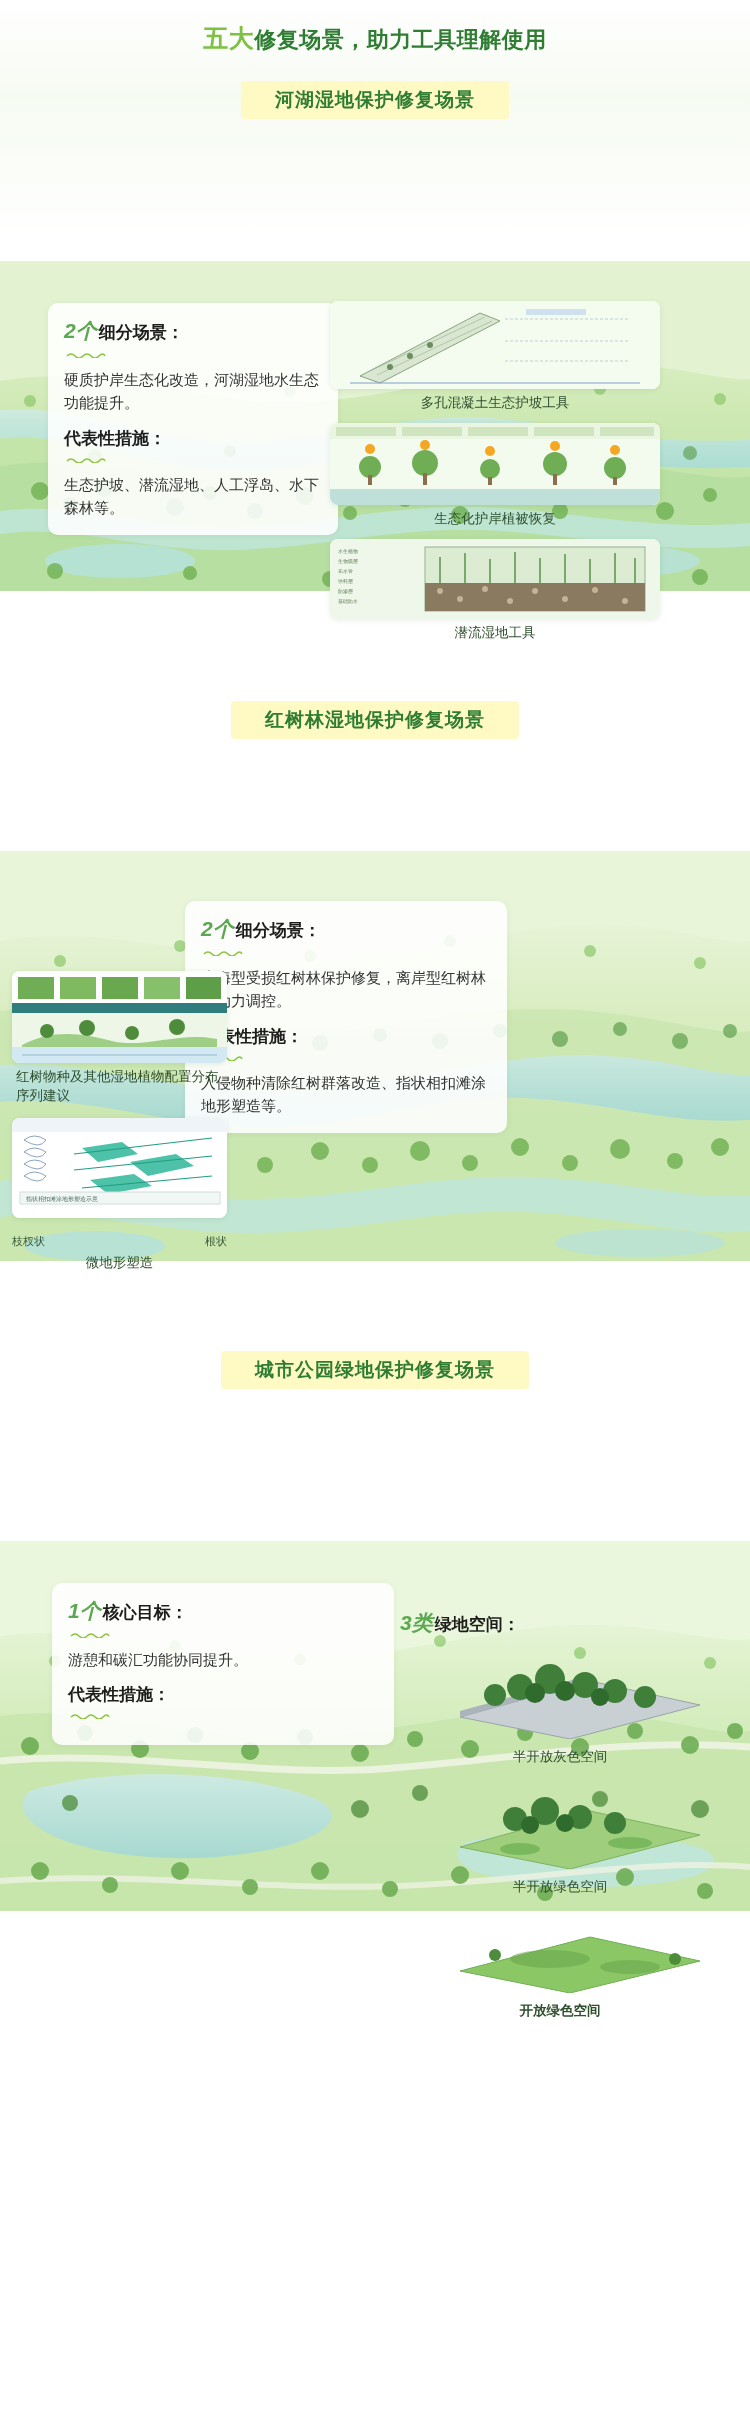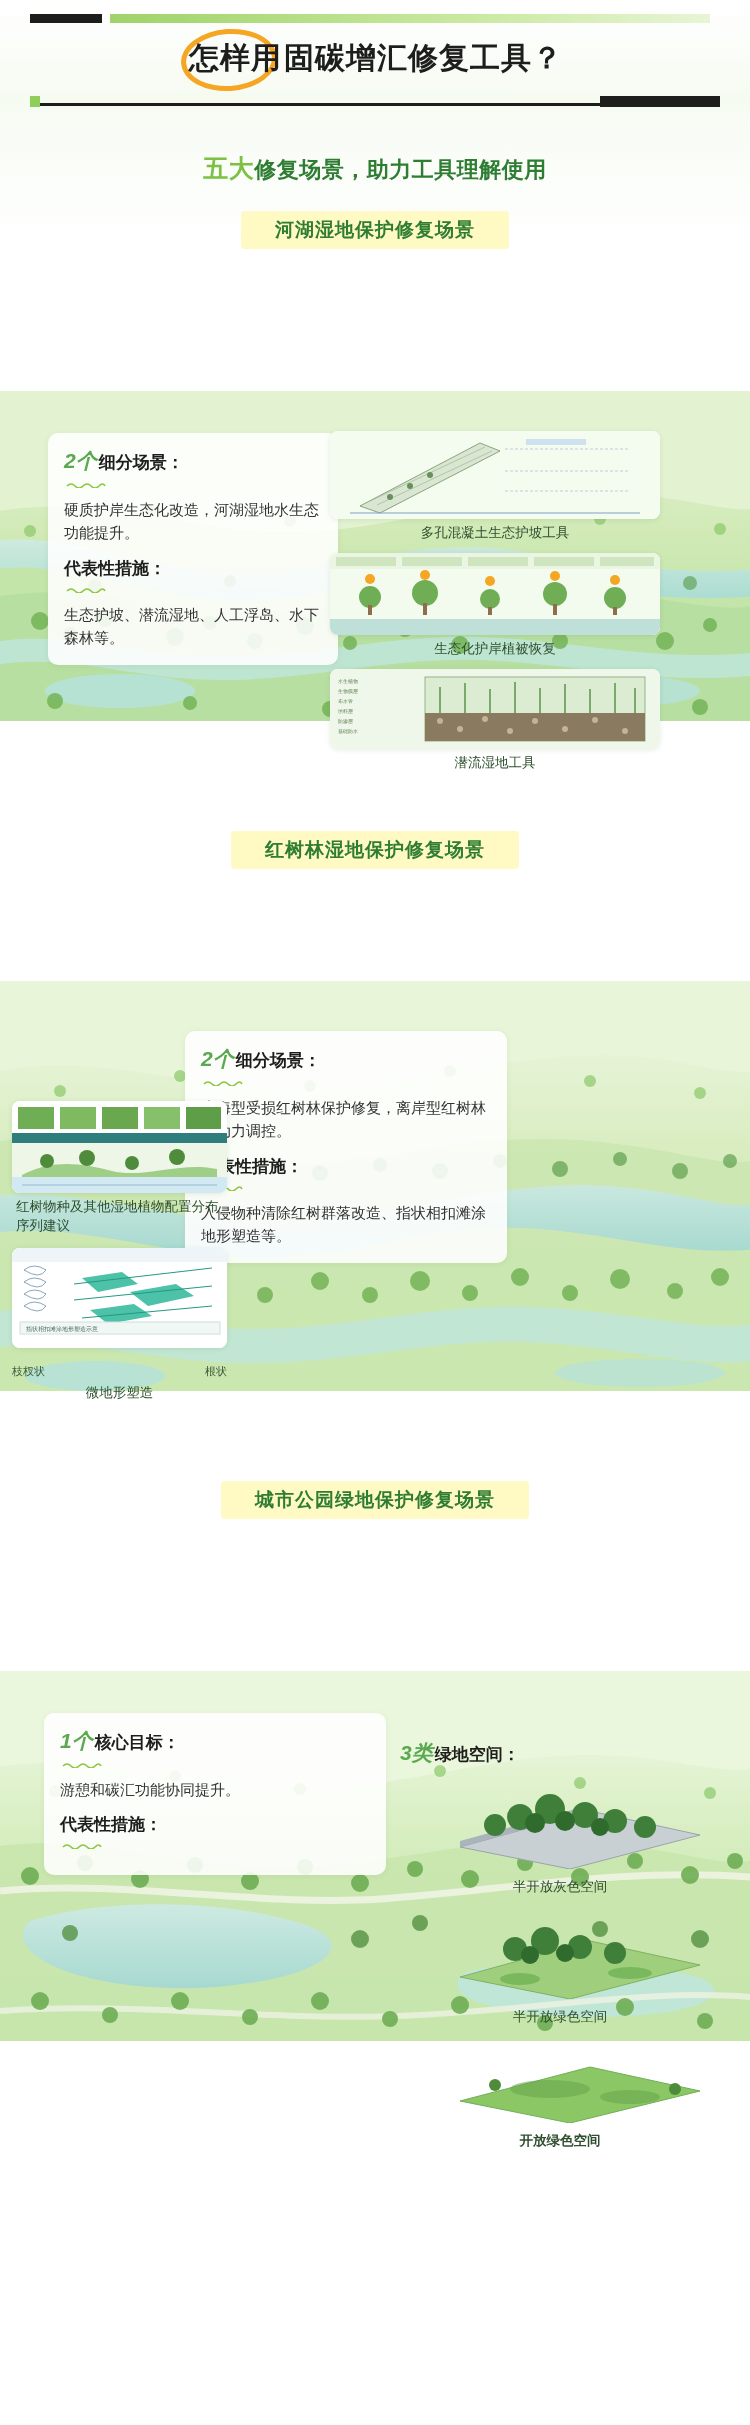--- a/index.html
+++ b/index.html
@@ -198,33 +198,20 @@
   .mini-label {
     font-size: 11px;
     color: #3a5a3a;
   }
 </style>
 </head>
 <body>
 
 <div id="page">
 
-  <div class="header">
-    <div class="hdr-bar-top"></div>
-    <div class="hdr-bar-top2"></div>
-    <div class="hdr-title-wrap">
-      <div class="hdr-title">
-        <span class="hdr-circle"></span>
-        <span class="hl">怎样用</span><span>固碳增汇修复工具？</span>
-      </div>
-    </div>
-    <div class="hdr-rule"></div>
-    <div class="hdr-bar-bottom"></div>
-    <div class="hdr-bar-bottom2"></div>
-  </div>
 
   <div class="sub-heading">
     <span class="accent">五大</span><span>修复场景，助力工具理解使用</span>
   </div>
 
   <div class="sec" style="height:520px;">
 
     <div class="scene-label-wrap">
       <span class="scene-label">河湖湿地保护修复场景</span>
     </div>
@@ -618,21 +605,21 @@
           <circle cx="55" cy="120" r="6"></circle>
             <circle cx="175" cy="105" r="6"></circle>
             <circle cx="300" cy="118" r="6"></circle>
           <circle cx="440" cy="100" r="6"></circle>
             <circle cx="580" cy="112" r="6"></circle>
             <circle cx="710" cy="122" r="6"></circle>
         </g>
       </svg>
     </div>
 
-    <div class="text-card" style="position:absolute; top:232px; left:44px; width:310px;">
+    <div class="text-card" style="position:absolute; top:232px; left:52px; width:310px;">
       <div class="tc-head">
         <span class="num">1个</span><span>核心目标：</span>
       </div>
       <svg class="squiggle" viewBox="0 0 40 7">
           <path d="M1,5 Q5,1 9,5 T17,5 T25,5 T33,5 T39,5" fill="none" stroke="#8dc63f" stroke-width="1.6"></path>
         </svg>
       <div class="tc-body">游憩和碳汇功能协同提升。</div>
       <div class="tc-head">代表性措施：</div>
       <svg class="squiggle" viewBox="0 0 40 7">
           <path d="M1,5 Q5,1 9,5 T17,5 T25,5 T33,5 T39,5" fill="none" stroke="#8dc63f" stroke-width="1.6"></path>

